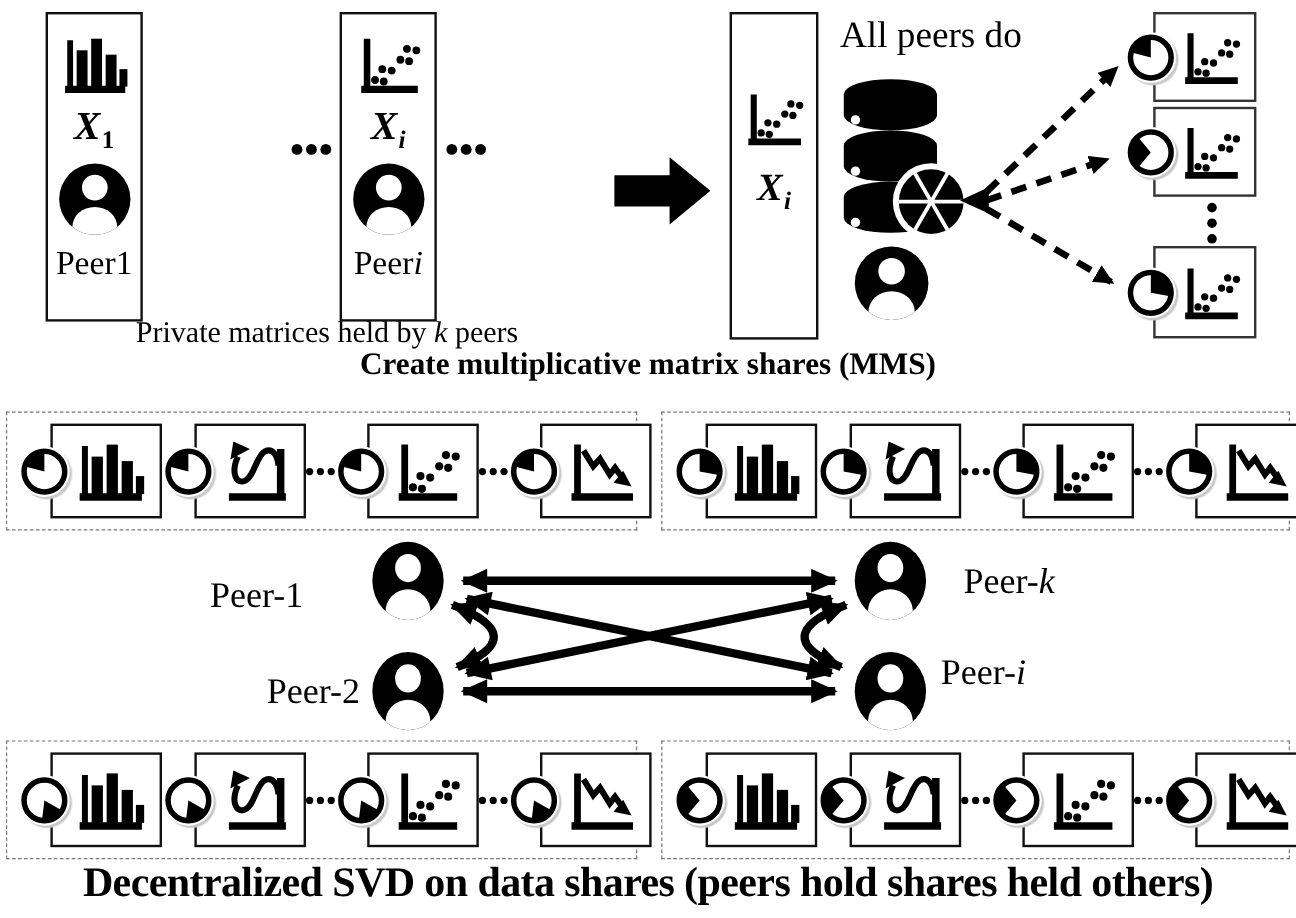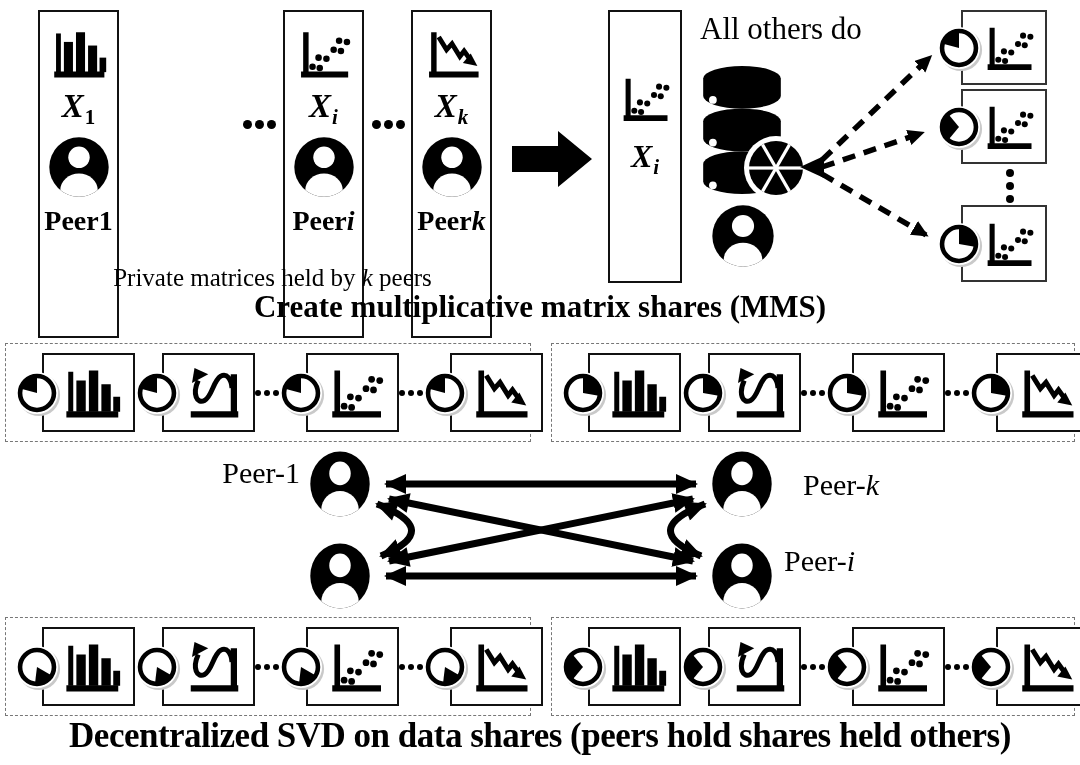--- a/index.html
+++ b/index.html
@@ -1,40 +1,40 @@
 <!DOCTYPE html>
 <html><head>
 <meta charset="utf-8">
 <style>
   html,body{margin:0;padding:0;background:#fff;}
   #app{position:relative;width:1080px;height:765px;background:#fff;color:#000;
        font-family:"Liberation Serif","DejaVu Serif",serif;overflow:hidden;}
   svg{display:block;}
   .abs{position:absolute;}
   
-  .pbox{position:absolute;top:10px;width:81px;height:328px;border:2px solid #111;
+  .pbox{position:absolute;top:10px;width:81px;height:258px;border:2px solid #111;
         background:#fff;display:flex;flex-direction:column;align-items:center;box-sizing:border-box;}
   .pchart{width:58px;height:58px;margin-top:13px;}
   .mx{font-weight:bold;font-style:italic;font-size:33px;line-height:1;margin-top:7px;}
   .mx sub{font-size:21px;font-style:normal;vertical-align:-7px;margin-left:1px;}
   .mx sub.it{font-style:italic;}
   .person{width:62px;height:62px;margin-top:8px;}
-  .pname{font-size:28px;line-height:1;margin-top:9px;white-space:nowrap;font-weight:bold;}
+  .pname{font-size:28px;line-height:1;margin-top:9px;white-space:nowrap;}
   .var.it{font-style:italic;}
   
   .hdots{display:flex;align-items:center;gap:3px;}
   .hdots i,.vdots i{display:block;width:9px;height:9px;border-radius:50%;background:#000;}
   .strip .hdots i{width:6px;height:6px;gap:2px;}
   .vdots{position:absolute;display:flex;flex-direction:column;gap:5px;}
   .vdots i{width:8px;height:8px;}
   
   .caption{position:absolute;left:0;top:264px;width:545px;text-align:center;font-size:25px;line-height:1.1;}
   .allpeers{position:absolute;left:700px;top:12px;font-size:31px;line-height:1.1;}
   .heading{position:absolute;left:0;width:1080px;text-align:center;font-weight:bold;line-height:1.1;}
-  #mms-heading{top:290px;font-size:31px;}
+  #mms-heading{top:290px;font-size:26px;}
   #svd-heading{top:717px;font-size:35px;letter-spacing:-0.5px;}
   
   .tallbox{position:absolute;left:608px;top:10px;width:74px;height:273px;border:2px solid #111;
            background:#fff;box-sizing:border-box;display:flex;flex-direction:column;align-items:center;}
   .tallbox .pchart{width:54px;height:54px;margin-top:60px;}
   .tallbox .mx{font-size:32px;margin-top:14px;}
   
   .strip{position:absolute;height:99px;border:1.6px dashed #777;background:#fff;box-sizing:border-box;
          display:flex;align-items:center;justify-content:space-between;padding:0 9px;}
   .group{display:flex;align-items:center;}
@@ -170,39 +170,29 @@
     <svg class="person">
         <use href="#ic-person"></use>
       </svg>
     <span class="pname"><span>Peer</span><span class="var it">i</span></span>
   </div>
   <div class="hdots abs" style="left:372px;top:120px">
       <i></i>
       <i></i>
       <i></i>
     </div>
-  <div class="pbox" style="left:411px">
-    <svg class="pchart">
-        <use href="#ic-decline"></use>
-      </svg>
-    <span class="mx"><span>X</span><sub class="it">k</sub></span>
-    <svg class="person">
-        <use href="#ic-person"></use>
-      </svg>
-    <span class="pname"><span>Peer</span><span class="var it">k</span></span>
-  </div>
   <div class="caption"><span>Private matrices held by </span><span class="var it">k</span><span> peers</span></div>
 
   <div class="tallbox">
     <svg class="pchart">
         <use href="#ic-scatter"></use>
       </svg>
     <span class="mx"><span>X</span><sub class="it">i</sub></span>
   </div>
-  <div class="allpeers">All others do</div>
+  <div class="allpeers">All peers do</div>
   <svg class="abs" style="left:698px;top:64px;width:88px;height:132px">
       <use href="#ic-db"></use>
     </svg>
   <svg class="abs" style="left:743px;top:135px;width:66px;height:66px">
       <use href="#ic-wheel"></use>
     </svg>
   <svg class="abs" style="left:711px;top:204px;width:64px;height:64px">
       <use href="#ic-person"></use>
     </svg>
 
@@ -338,21 +328,22 @@
           <use href="#pie-tr"></use>
         </svg>
       <div class="mini">
           <svg>
             <use href="#ic-decline"></use>
           </svg>
         </div>
     </div>
   </div>
 
-  <div class="netlabel" style="left:175px;top:456px;width:125px;text-align:right"><span>Peer-</span><span class="var">1</span></div>
+  <div class="netlabel" style="left:175px;top:480px;width:125px;"><span>Peer-</span><span class="var">1</span></div>
+  <div class="netlabel" style="left:175px;top:560px;width:125px;text-align:right"><span>Peer-</span><span class="var">2</span></div>
   <div class="netlabel" style="left:803px;top:468px"><span>Peer-</span><span class="var it">k</span></div>
   <div class="netlabel" style="left:784px;top:544px"><span>Peer-</span><span class="var it">i</span></div>
   <svg class="netperson" style="left:309px;top:450px" viewBox="0 0 48 48" preserveAspectRatio="none">
       <use href="#ic-person"></use>
     </svg>
   <svg class="netperson" style="left:309px;top:542px" viewBox="0 0 48 48" preserveAspectRatio="none">
       <use href="#ic-person"></use>
     </svg>
   <svg class="netperson" style="left:711px;top:450px" viewBox="0 0 48 48" preserveAspectRatio="none">
       <use href="#ic-person"></use>

